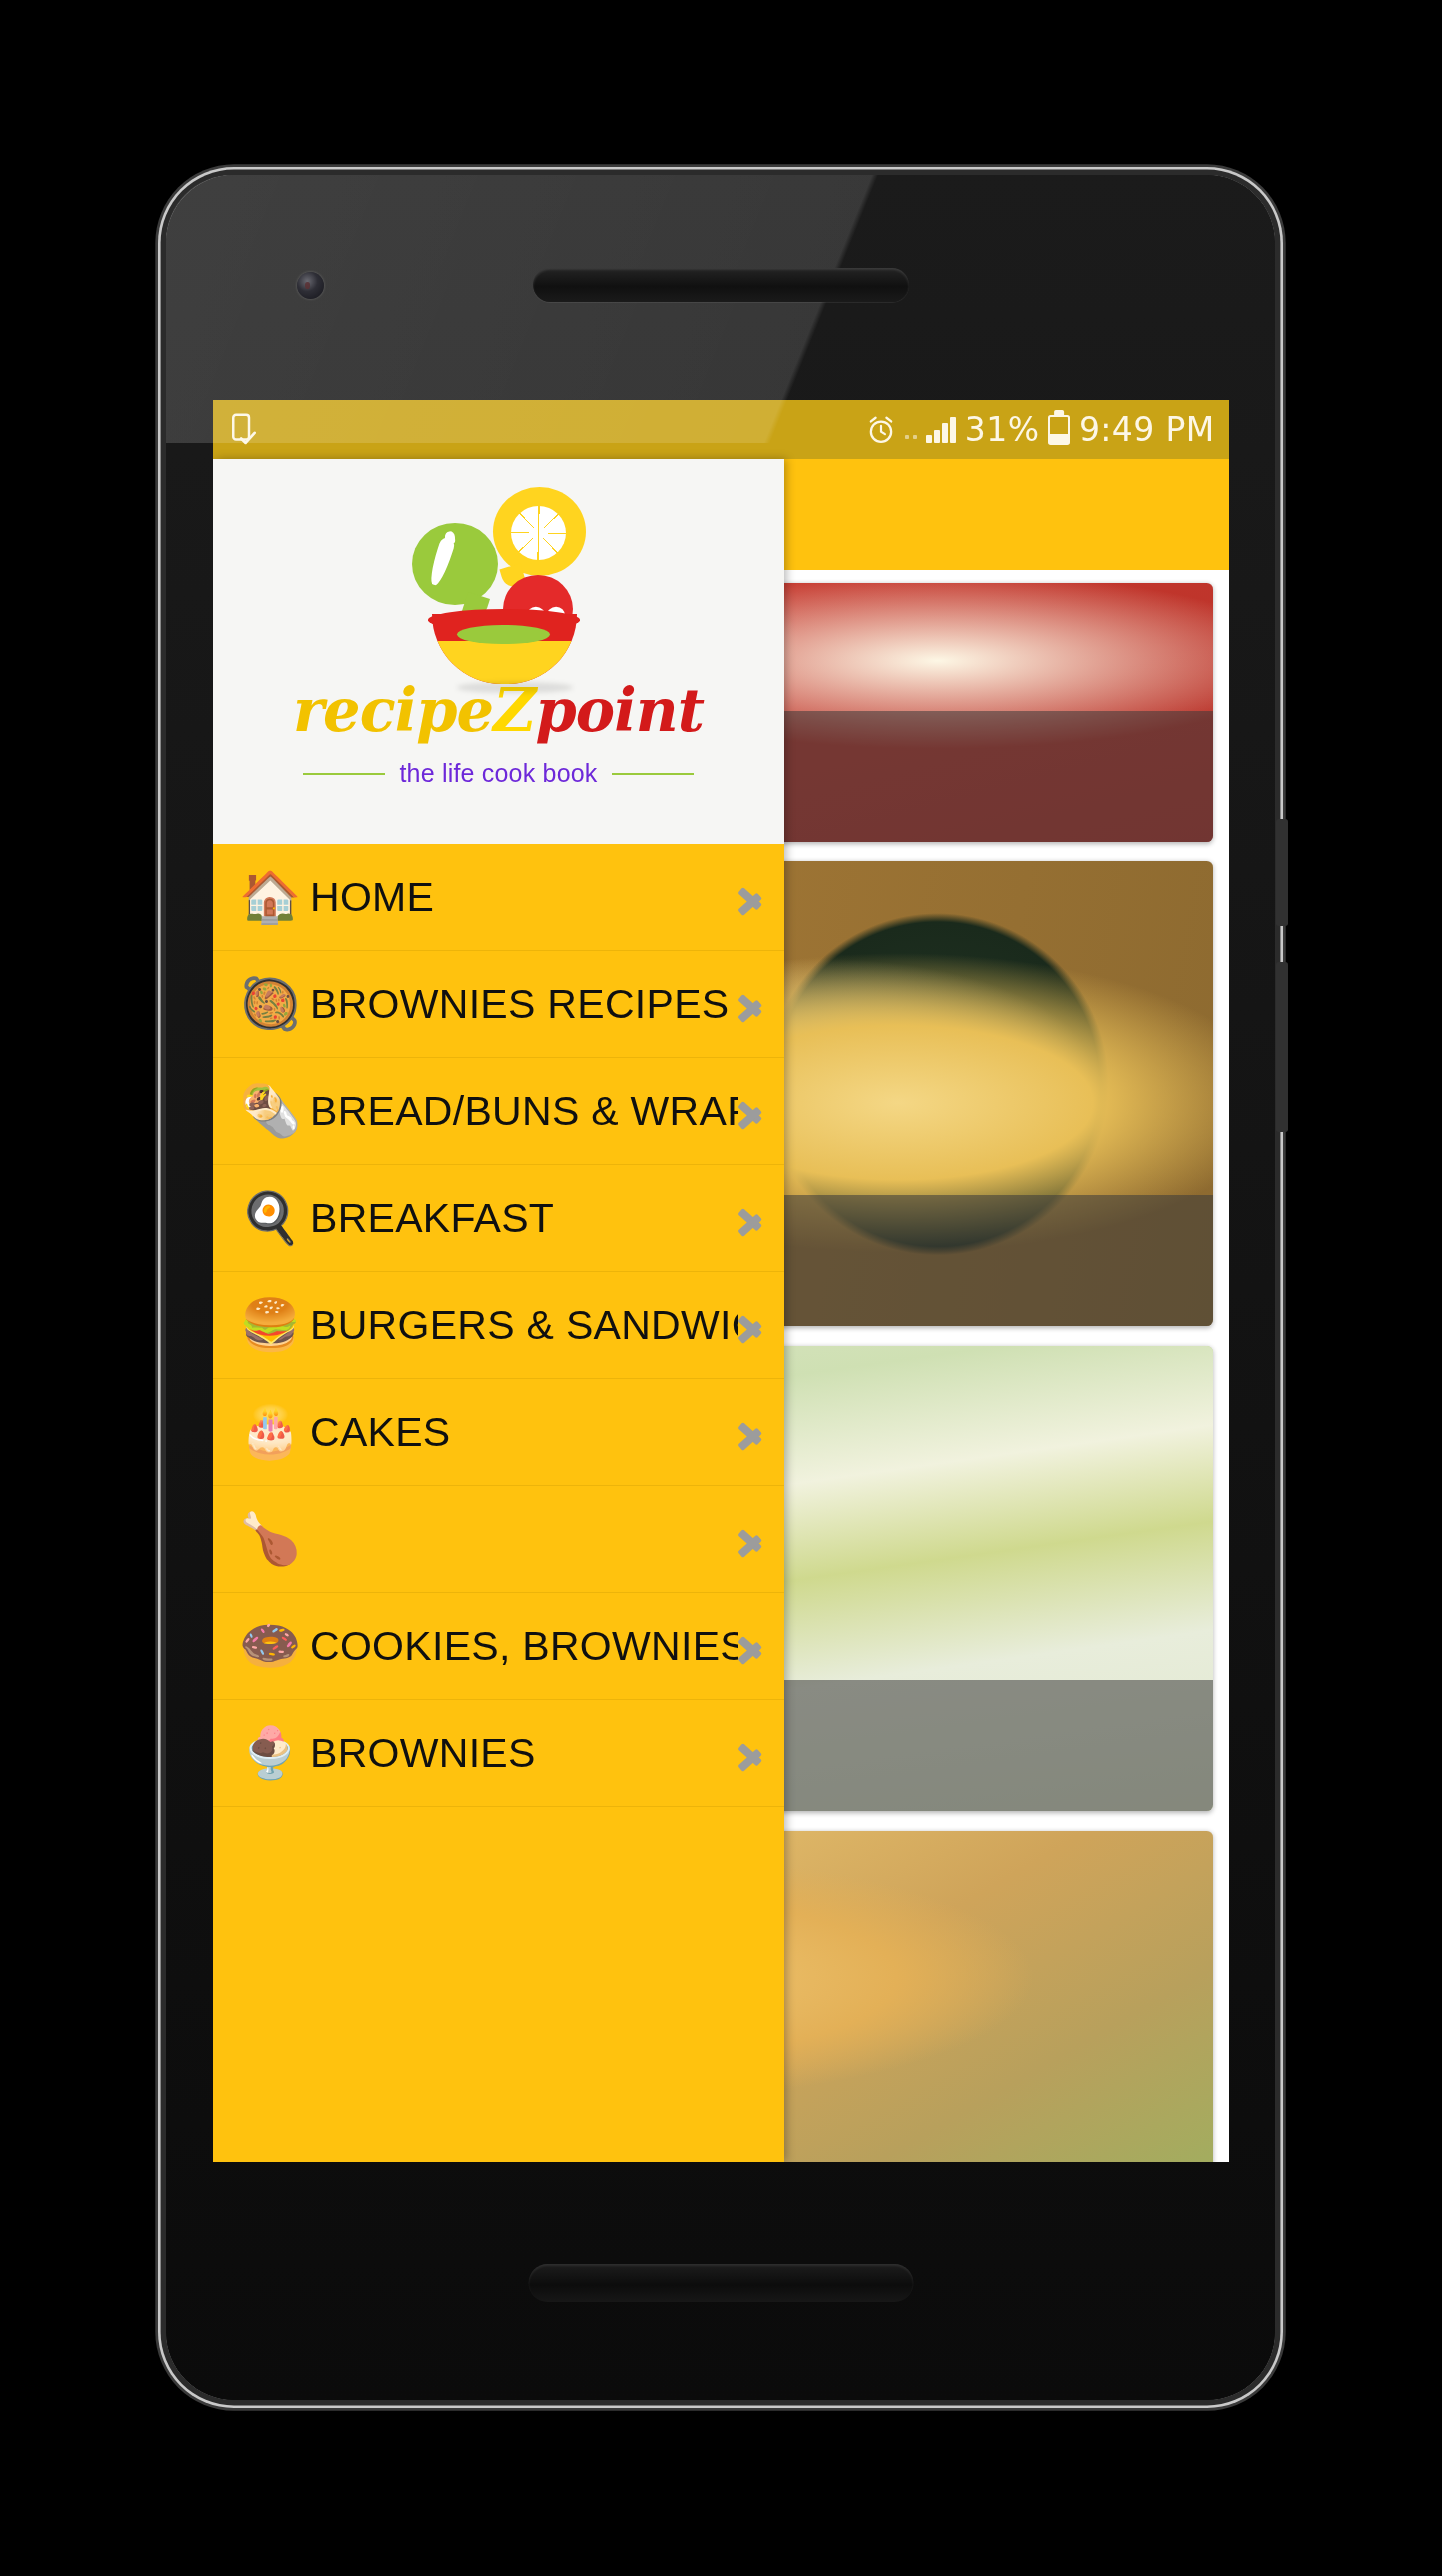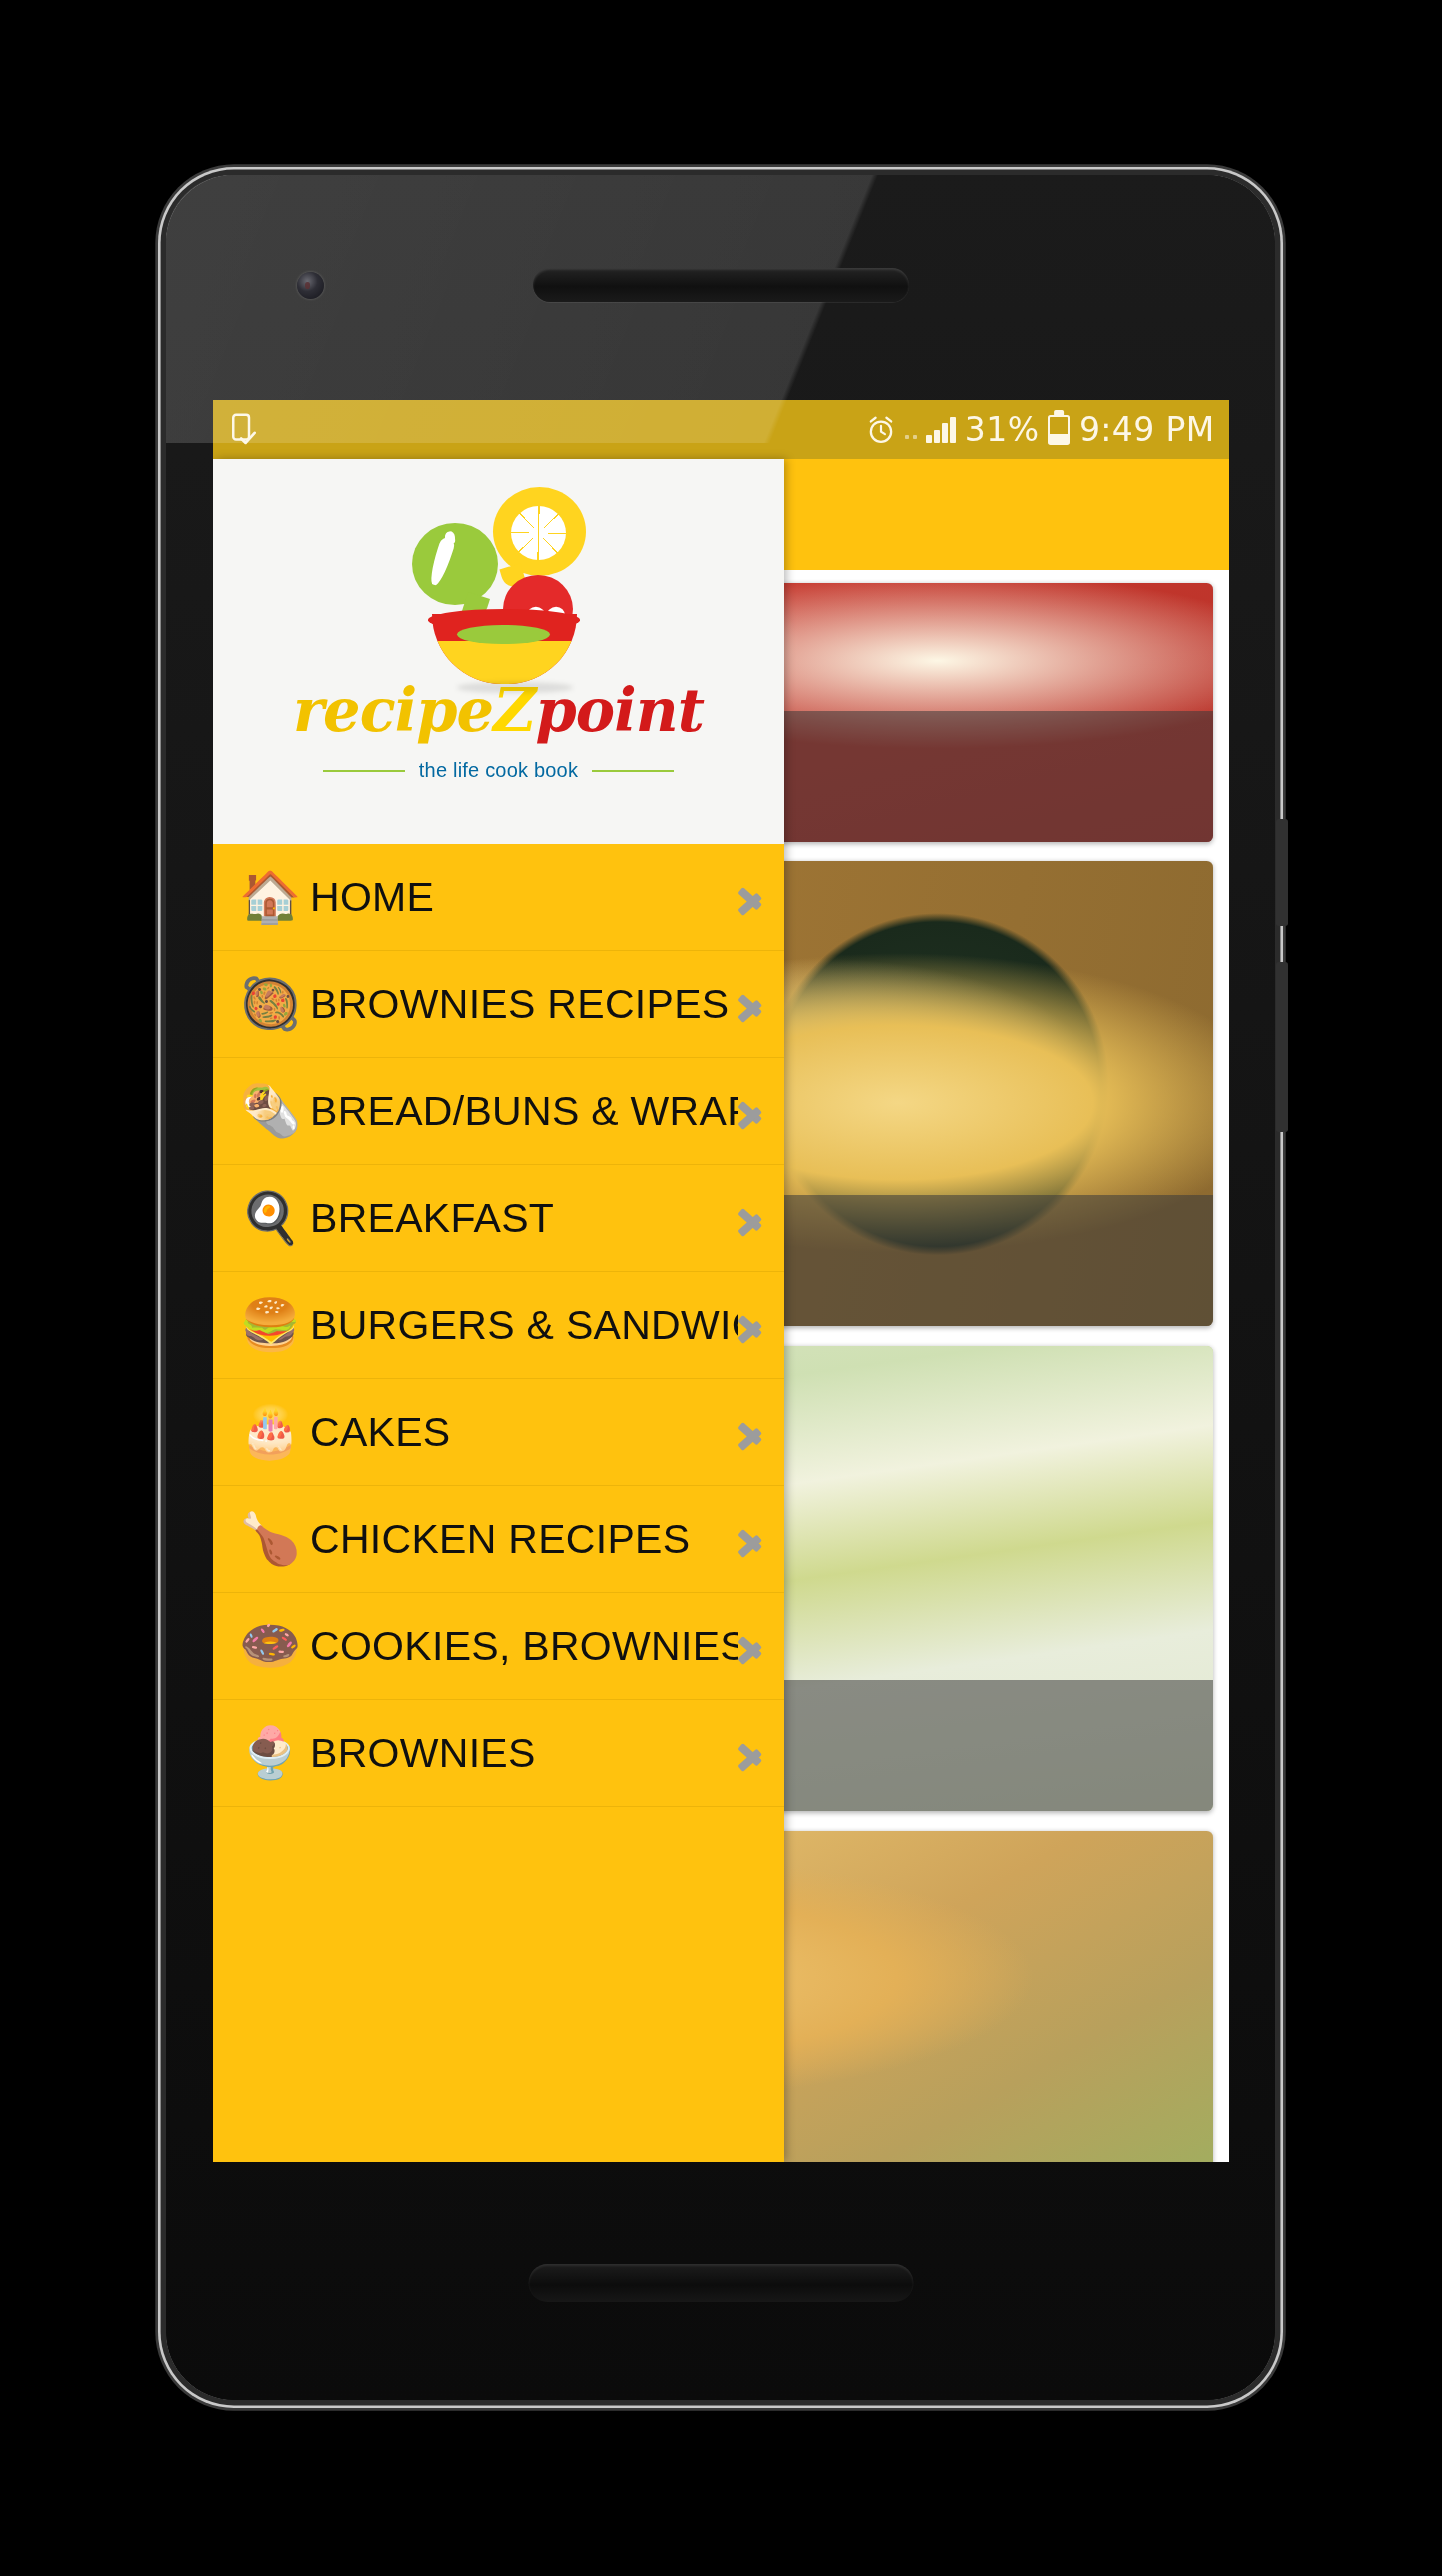--- a/index.html
+++ b/index.html
@@ -269,21 +269,21 @@
     white-space:nowrap;
   }
   #logo-wordmark .w1{ color:#F2C200; }
   #logo-wordmark .w2{ color:#FFD800; }
   #logo-wordmark .w3{ color:#D31A1A; }
   #logo-tagline-row{
     margin-top:19.7px; display:flex; align-items:center; gap:14.3px;
   }
   #logo-tagline-row .rule{ width:82px; height:2.7px; background:#9ACA3C; }
   #logo-tagline{
-    font-size:20px; color:#0369a1; letter-spacing:0.2px;
+    font-size:25px; color:#6d28d9; letter-spacing:0.2px;
     font-family:"Liberation Sans", sans-serif;
   }
 
   
   #drawer-menu{
     flex:1 1 auto; overflow:hidden; background:#FFC20E;
   }
   .menu-item{
     position:relative;
     height:107px;
@@ -463,21 +463,20 @@
         </div>
 
         <div class="menu-item">
           <span class="menu-icon">🎂</span>
           <span class="menu-label">CAKES</span>
           <span class="menu-chevron"></span>
         </div>
 
         <div class="menu-item">
           <span class="menu-icon">🍗</span>
-          <span class="menu-label">CHICKEN RECIPES</span>
           <span class="menu-chevron"></span>
         </div>
 
         <div class="menu-item">
           <span class="menu-icon">🍩</span>
           <span class="menu-label">COOKIES, BROWNIES &amp; DO…</span>
           <span class="menu-chevron"></span>
         </div>
 
         <div class="menu-item">

